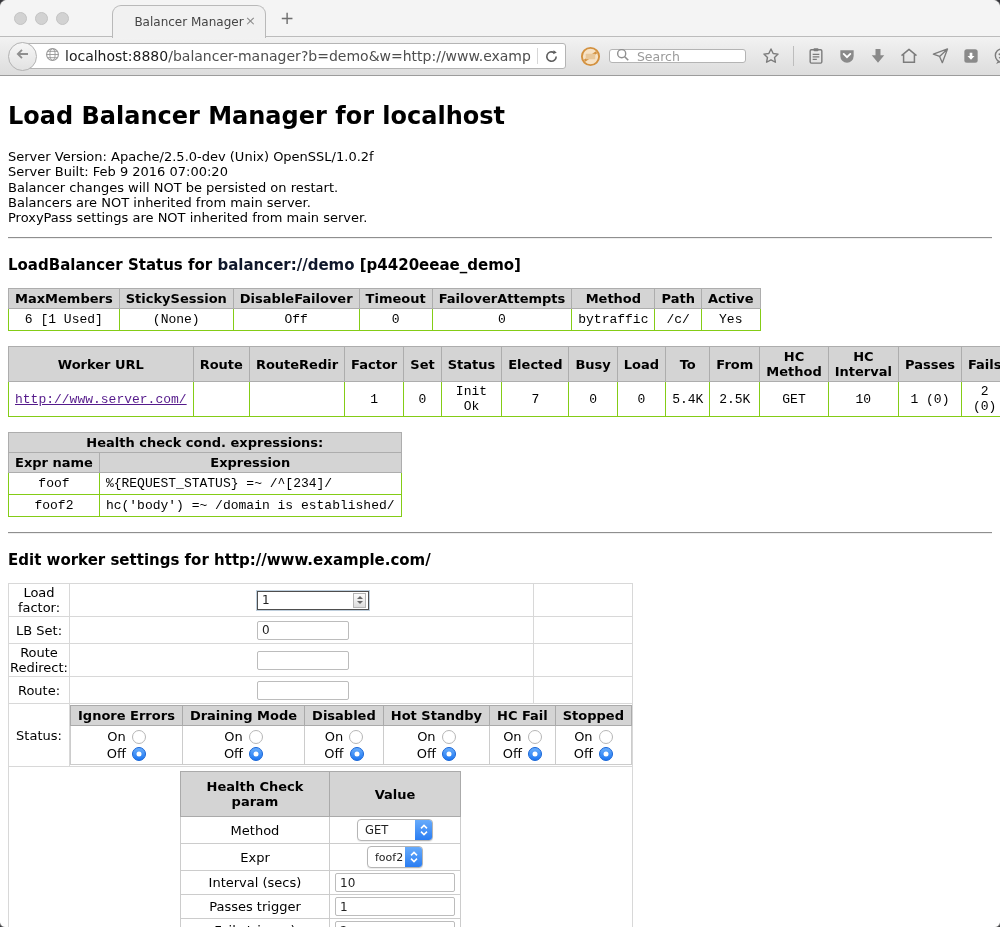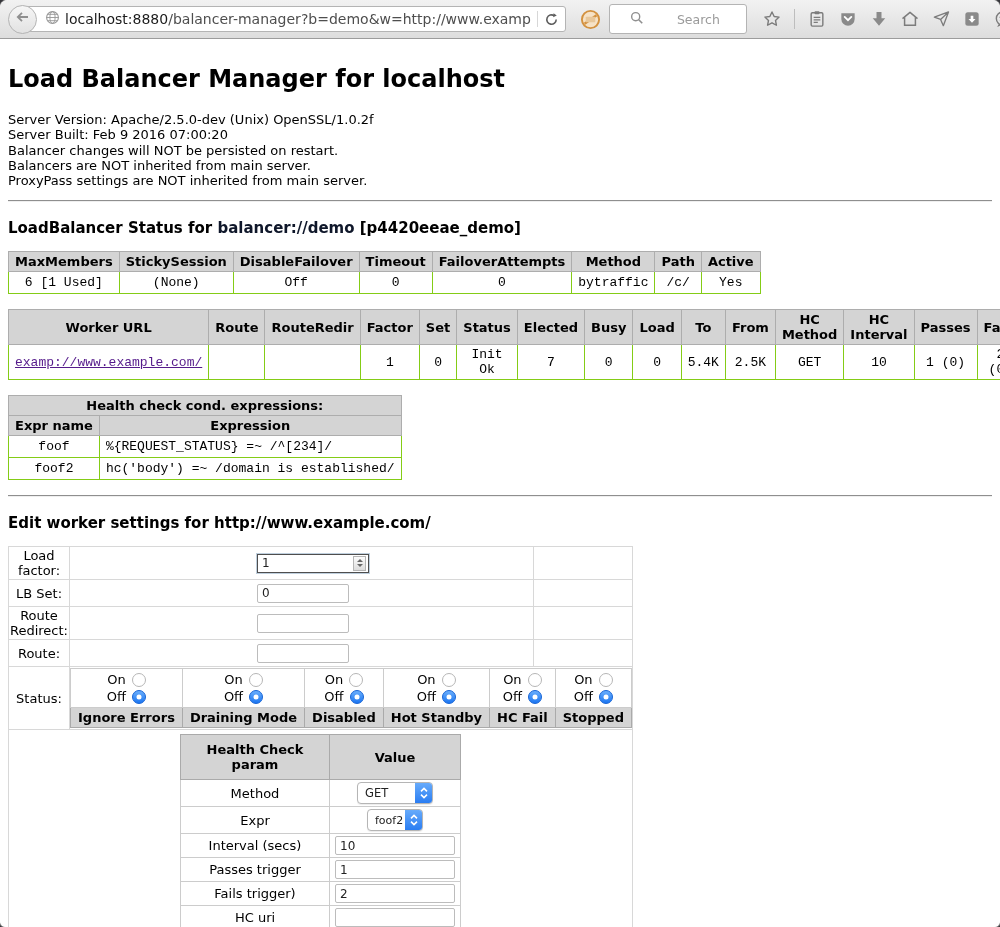--- a/index.html
+++ b/index.html
@@ -20,22 +20,22 @@
   .backbtn{width:27px;height:27px;border-radius:50%;border:1px solid #b3b3b3;background:linear-gradient(#f6f6f6,#e2e2e2);
     display:flex;align-items:center;justify-content:center;z-index:2;flex:0 0 auto;}
   .urlbar{margin-left:-13px;height:26px;flex:0 0 392px;background:#fff;border:1px solid #b4b4b4;border-radius:3px;
     display:flex;align-items:center;padding-left:20px;box-sizing:border-box;}
   .urltext{font-size:14px;white-space:nowrap;overflow:hidden;margin-left:5px;flex:1;}
   .urltext .dom{color:#1b1b1b;}
   .urltext .pth{color:#4e4e4e;}
   .url-sep{width:1px;height:16px;background:#d7d7d7;margin:0 6px;}
   .reload{margin-right:6px;display:flex;}
   .shield{margin:0 8px 0 14px;display:flex;}
-  .searchbar{height:30px;width:138px;background:#fff;border:1px solid #b4b4b4;border-radius:3px;
-    display:flex;align-items:center;padding:0 20px;box-sizing:border-box;gap:26px;}
+  .searchbar{height:14px;width:138px;background:#fff;border:1px solid #b4b4b4;border-radius:3px;
+    display:flex;align-items:center;padding:0 6px;box-sizing:border-box;}
   .searchbar input{border:none;outline:none;width:100px;font-size:12.5px;color:#333;margin-left:5px;
     font-family:"DejaVu Sans","Liberation Sans",sans-serif;background:transparent;}
   .searchbar input::placeholder{color:#9a9a9a;}
   .tbicons{display:flex;align-items:center;gap:9px;margin-left:14px;}
   .tbicon{width:22px;height:22px;display:flex;align-items:center;justify-content:center;}
   .vsep{width:1px;height:20px;background:#bdbdbd;margin:0 2px;}
   
   .page{background:#fff;padding:0 8px;color:#000;}
   h1{font-size:24px;font-weight:bold;margin:26px 0 19px;}
   .server-info div{font-size:13px;line-height:15.3px;}
@@ -84,20 +84,32 @@
     background:#fff;overflow:hidden;vertical-align:middle;box-shadow:0 1px 1px rgba(0,0,0,.08);}
   .sel-label{width:50px;font-size:11.5px;display:flex;align-items:center;padding-left:7px;color:#222;}
   .mac-select.sm .sel-label{width:30px;font-size:11px;}
   .sel-arrows{width:17px;background:linear-gradient(#67abfb,#2a7df2);display:flex;align-items:center;justify-content:center;}
 </style>
 </head>
 <body>
 
 <div class="window">
 
+  <div class="titlebar">
+    <div class="traffic">
+      <span class="dot"></span>
+      <span class="dot"></span>
+      <span class="dot"></span>
+    </div>
+    <div class="tab">
+      <span>Balancer Manager</span>
+      <span class="tab-close">×</span>
+    </div>
+    <span class="newtab">+</span>
+  </div>
 
   <div class="toolbar">
     <span class="backbtn">
       <span><svg width="16" height="16" viewBox="0 0 16 16">
             <path d="M13 8 H3.5 M7 3.8 L2.8 8 L7 12.2" stroke="#8f8f8f" stroke-width="1.8" fill="none"></path>
           </svg></span>
     </span>
     <div class="urlbar">
       <span><svg width="15" height="15" viewBox="0 0 16 16">
             <circle cx="8" cy="8" r="6.3" stroke="#9a9a9a" fill="none" stroke-width="1.2"></circle>
@@ -243,21 +255,21 @@
         <th>Load</th>
         <th>To</th>
         <th>From</th>
         <th>HC Method</th>
         <th>HC Interval</th>
         <th>Passes</th>
         <th>Fails</th>
 
       </tr>
       <tr>
-        <td class="al"><a class="plink">examp://www.example.com/</a></td>
+        <td class="al"><a class="plink">http://www.server.com/</a></td>
         <td></td>
         <td></td>
         <td>1</td>
         <td>0</td>
         <td>Init Ok</td>
         <td>7</td>
         <td>0</td>
         <td>0</td>
         <td>5.4K</td>
         <td>2.5K</td>
@@ -323,88 +335,88 @@
         <td class="flabel">Route:</td>
         <td class="fvalue"><input class="row-input" value="" style=""></td>
         <td class="fextra"></td>
       </tr>
       <tr>
         <td class="flabel">Status:</td>
         <td colspan="2" class="fstatus">
           <table class="status-table">
             <tbody>
                   <tr>
-              <td>
-                <div class="rline">
-                        <span>On</span>
-                        <span class="radio"></span>
-                      </div>
-                <div class="rline">
-                        <span>Off</span>
-                        <span class="radio on"></span>
-                      </div>
-              </td>
-              <td>
-                <div class="rline">
-                        <span>On</span>
-                        <span class="radio"></span>
-                      </div>
-                <div class="rline">
-                        <span>Off</span>
-                        <span class="radio on"></span>
-                      </div>
-              </td>
-              <td>
-                <div class="rline">
-                        <span>On</span>
-                        <span class="radio"></span>
-                      </div>
-                <div class="rline">
-                        <span>Off</span>
-                        <span class="radio on"></span>
-                      </div>
-              </td>
-              <td>
-                <div class="rline">
-                        <span>On</span>
-                        <span class="radio"></span>
-                      </div>
-                <div class="rline">
-                        <span>Off</span>
-                        <span class="radio on"></span>
-                      </div>
-              </td>
-              <td>
-                <div class="rline">
-                        <span>On</span>
-                        <span class="radio"></span>
-                      </div>
-                <div class="rline">
-                        <span>Off</span>
-                        <span class="radio on"></span>
-                      </div>
-              </td>
-              <td>
-                <div class="rline">
-                        <span>On</span>
-                        <span class="radio"></span>
-                      </div>
-                <div class="rline">
-                        <span>Off</span>
-                        <span class="radio on"></span>
-                      </div>
-              </td>
-            </tr>
-            <tr>
               <th>Ignore Errors</th>
               <th>Draining Mode</th>
               <th>Disabled</th>
               <th>Hot Standby</th>
               <th>HC Fail</th>
               <th>Stopped</th>
+            </tr>
+            <tr>
+              <td>
+                <div class="rline">
+                        <span>On</span>
+                        <span class="radio"></span>
+                      </div>
+                <div class="rline">
+                        <span>Off</span>
+                        <span class="radio on"></span>
+                      </div>
+              </td>
+              <td>
+                <div class="rline">
+                        <span>On</span>
+                        <span class="radio"></span>
+                      </div>
+                <div class="rline">
+                        <span>Off</span>
+                        <span class="radio on"></span>
+                      </div>
+              </td>
+              <td>
+                <div class="rline">
+                        <span>On</span>
+                        <span class="radio"></span>
+                      </div>
+                <div class="rline">
+                        <span>Off</span>
+                        <span class="radio on"></span>
+                      </div>
+              </td>
+              <td>
+                <div class="rline">
+                        <span>On</span>
+                        <span class="radio"></span>
+                      </div>
+                <div class="rline">
+                        <span>Off</span>
+                        <span class="radio on"></span>
+                      </div>
+              </td>
+              <td>
+                <div class="rline">
+                        <span>On</span>
+                        <span class="radio"></span>
+                      </div>
+                <div class="rline">
+                        <span>Off</span>
+                        <span class="radio on"></span>
+                      </div>
+              </td>
+              <td>
+                <div class="rline">
+                        <span>On</span>
+                        <span class="radio"></span>
+                      </div>
+                <div class="rline">
+                        <span>Off</span>
+                        <span class="radio on"></span>
+                      </div>
+              </td>
             </tr>
           </tbody>
               </table>
         </td>
       </tr>
       <tr>
         <td colspan="3" class="fhealth">
           <table class="health-table">
             <tbody>
                   <tr>

